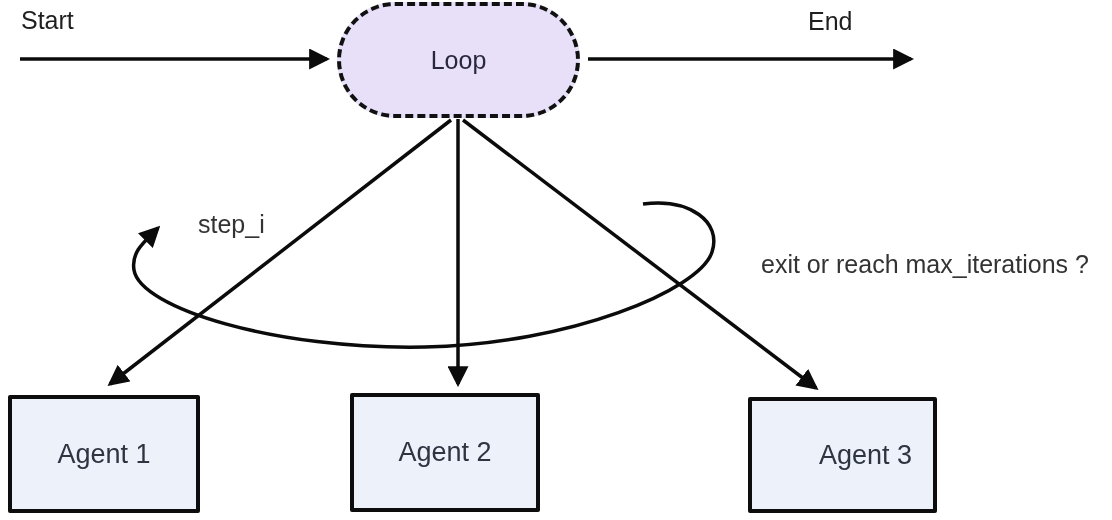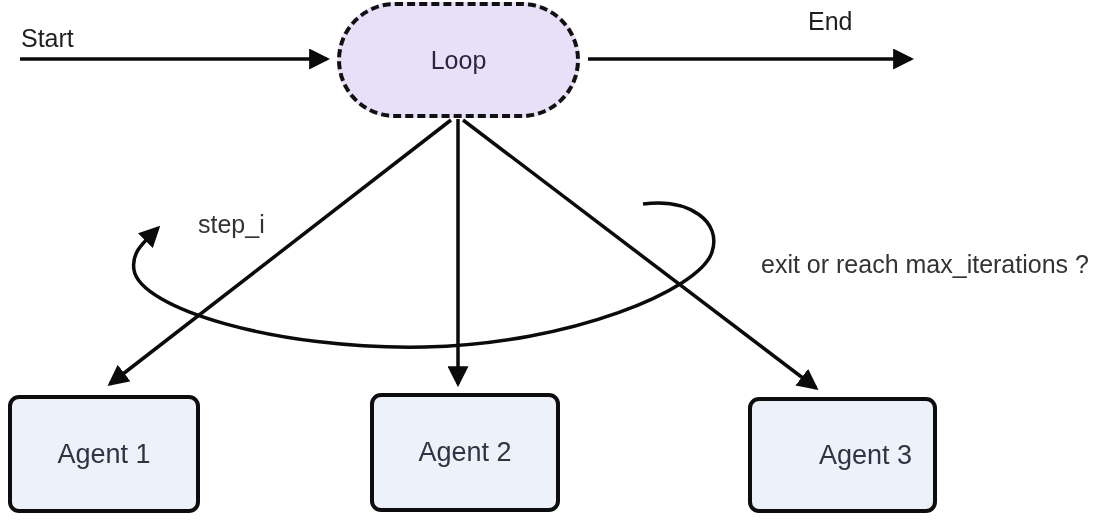--- a/index.html
+++ b/index.html
@@ -38,29 +38,29 @@
     color: #2b2640;
     font-size: 25px;
     line-height: 34px;
   }
 
   .node-agent {
     position: absolute;
     box-sizing: border-box;
     background: var(--agent-fill, #edf1fa);
     border: 4px solid #0d0d0d;
-    border-radius: 11px;
+    border-radius: 2px;
     display: flex;
     align-items: center;
     justify-content: center;
     color: var(--node-text-color, #2e3440);
     font-size: 27px;
   }
   .agent-1 { left: 8px;   top: 395px; width: 192px; height: 118px; }
-  .agent-2 { left: 370px; top: 393px; width: 190px; height: 119px; }
+  .agent-2 { left: 350px; top: 393px; width: 190px; height: 119px; }
   .agent-3 { left: 748px; top: 397px; width: 189px; height: 116px; padding-left: 46px; }
 
   svg .edge {
     stroke: var(--line-color, #0b0b0b);
     stroke-width: 3.5;
     fill: none;
   }
 </style>
 </head>
 <body>
@@ -84,21 +84,21 @@
 
     <path class="edge" d="M 463 120 L 816 388" marker-end="url(#arrow)"></path>
 
     <path class="edge" d="M 643 204
              C 690 198, 722 222, 712 252
              C 700 290, 570 344, 425 347
              C 275 350, 140 308, 134 270
              C 131 252, 144 242, 158 228" marker-end="url(#arrow)"></path>
   </svg>
 
-  <div class="lbl dark" style="left:21px; top:25px;">Start</div>
+  <div class="lbl dark" style="left:21px; top:7px;">Start</div>
 
   <div class="lbl dark" style="left:808px; top:8px;text-align:right;">End</div>
 
   <div class="lbl" style="left:198px; top:211px;">step_i</div>
 
 
 
   <div class="lbl" style="left:761px; top:251px;">exit or reach max_iterations ?</div>
 
   <div class="node-controller">

